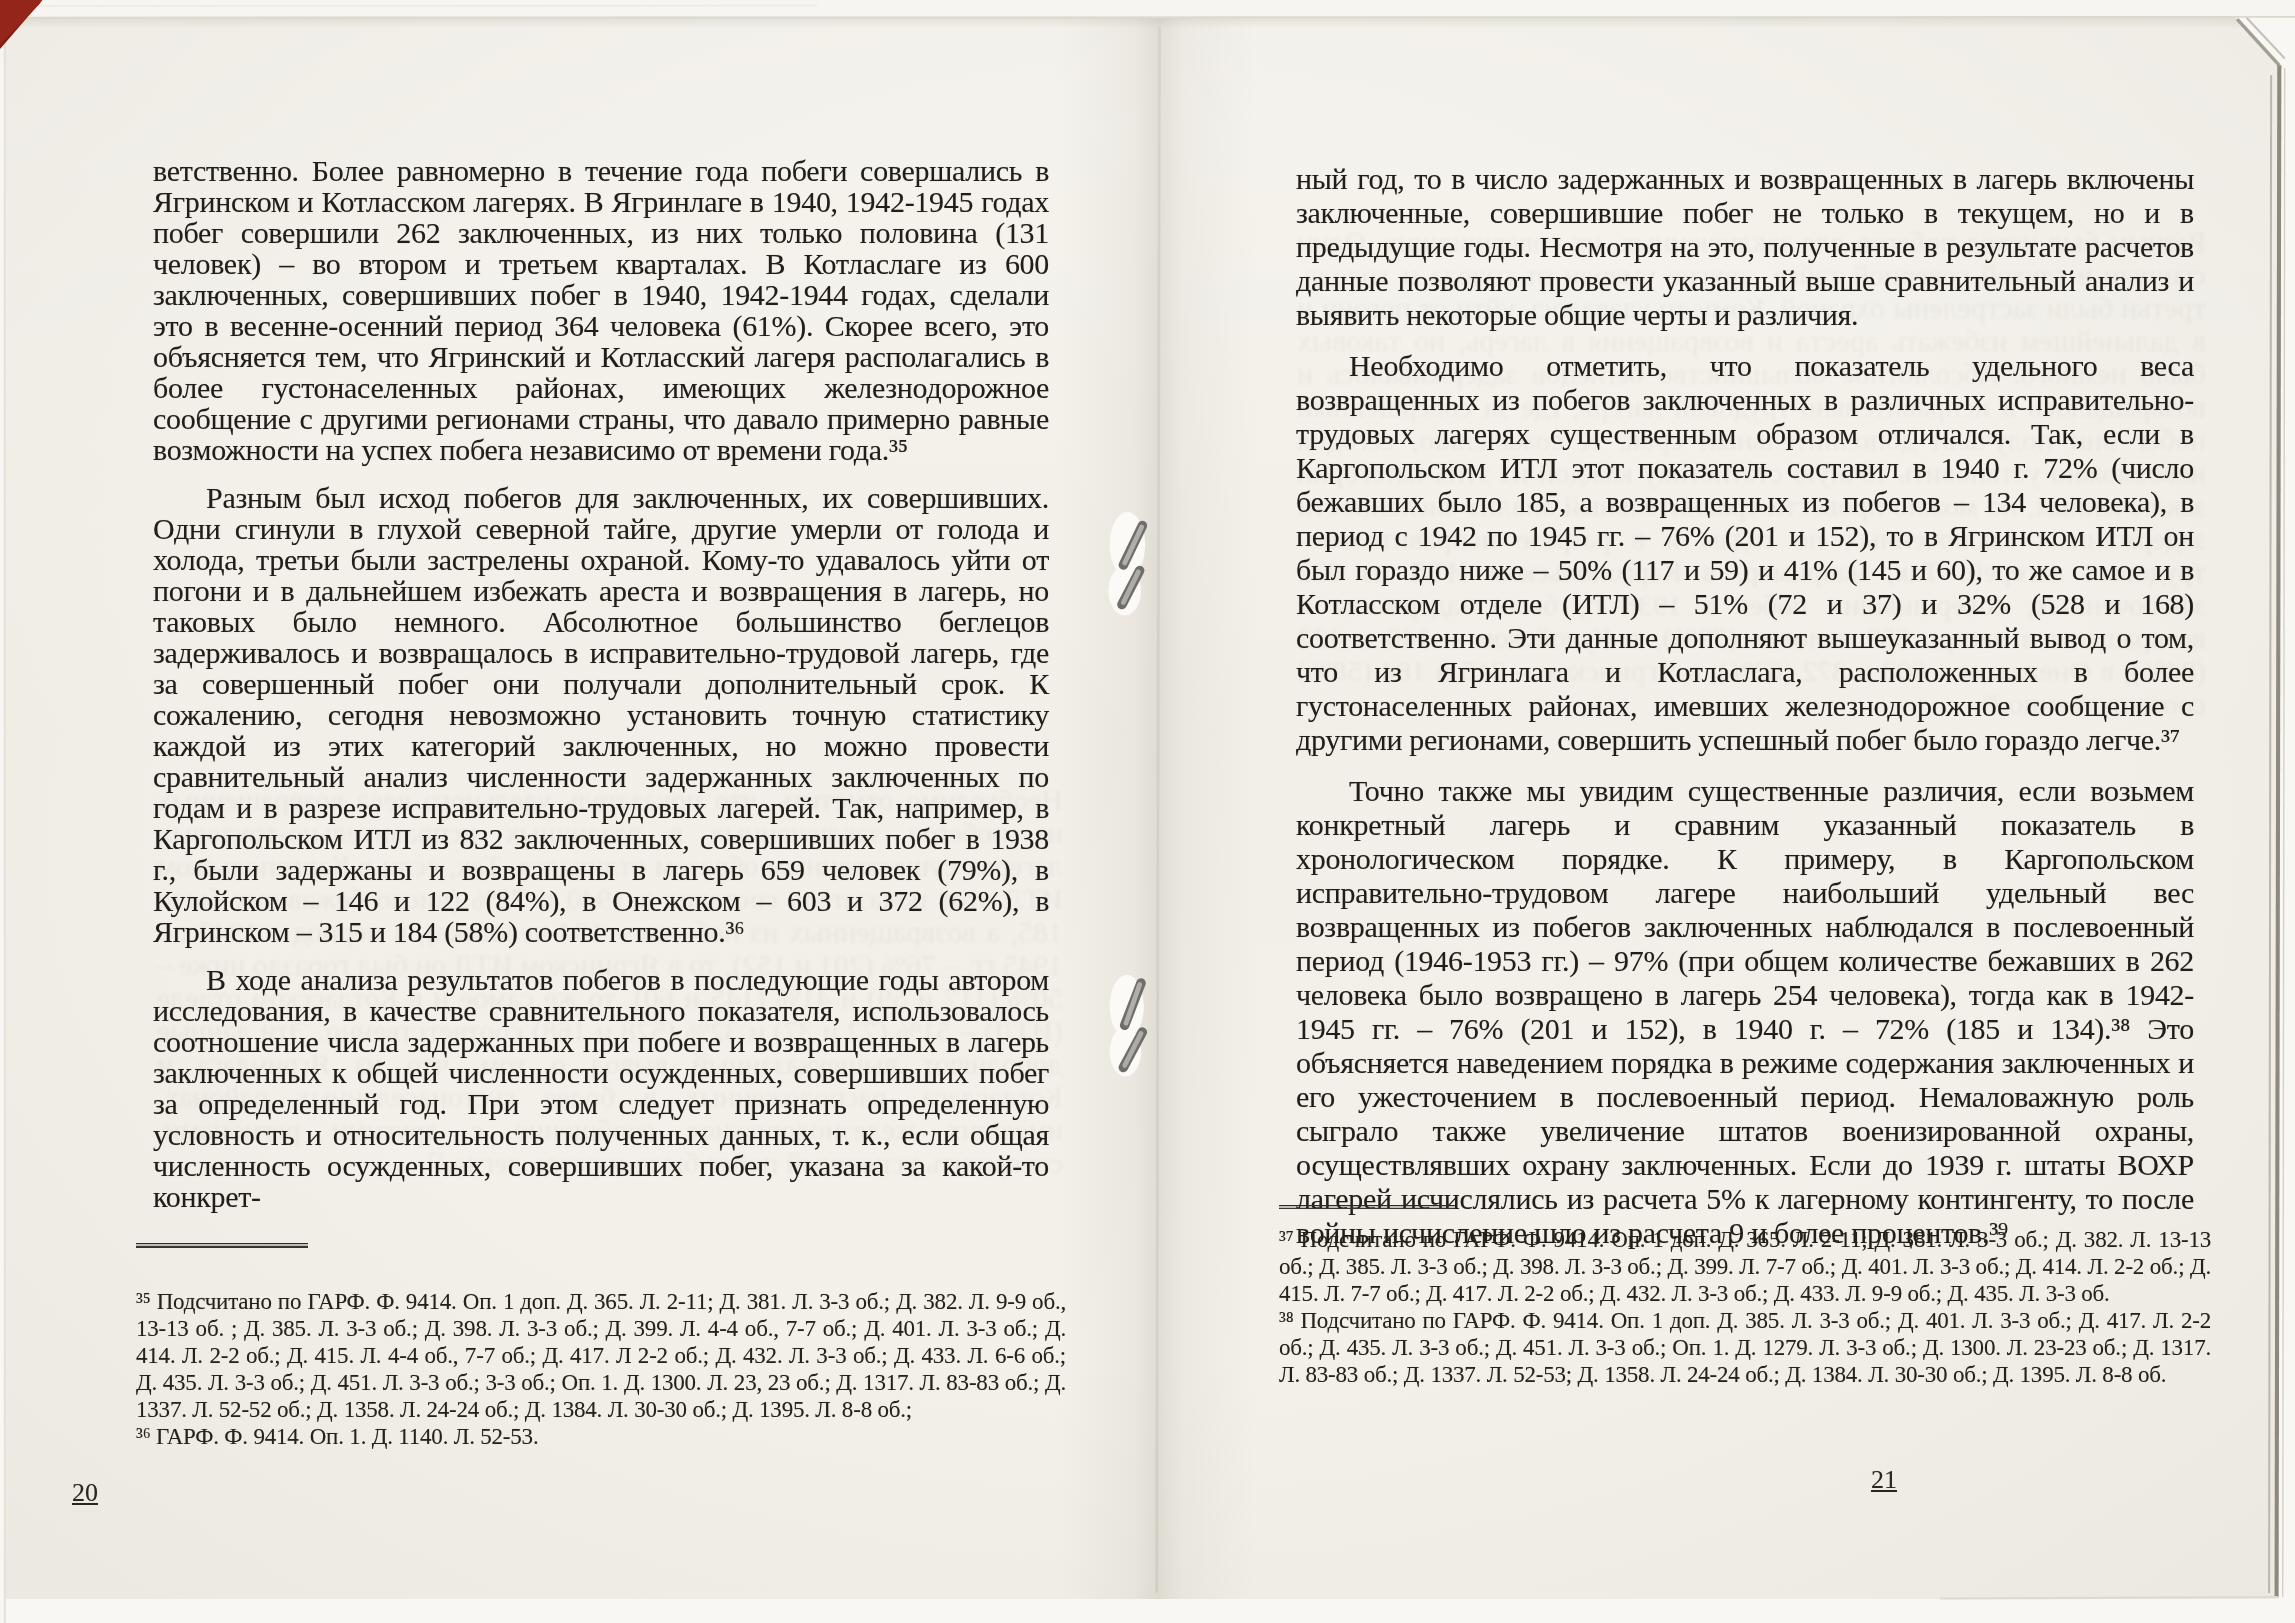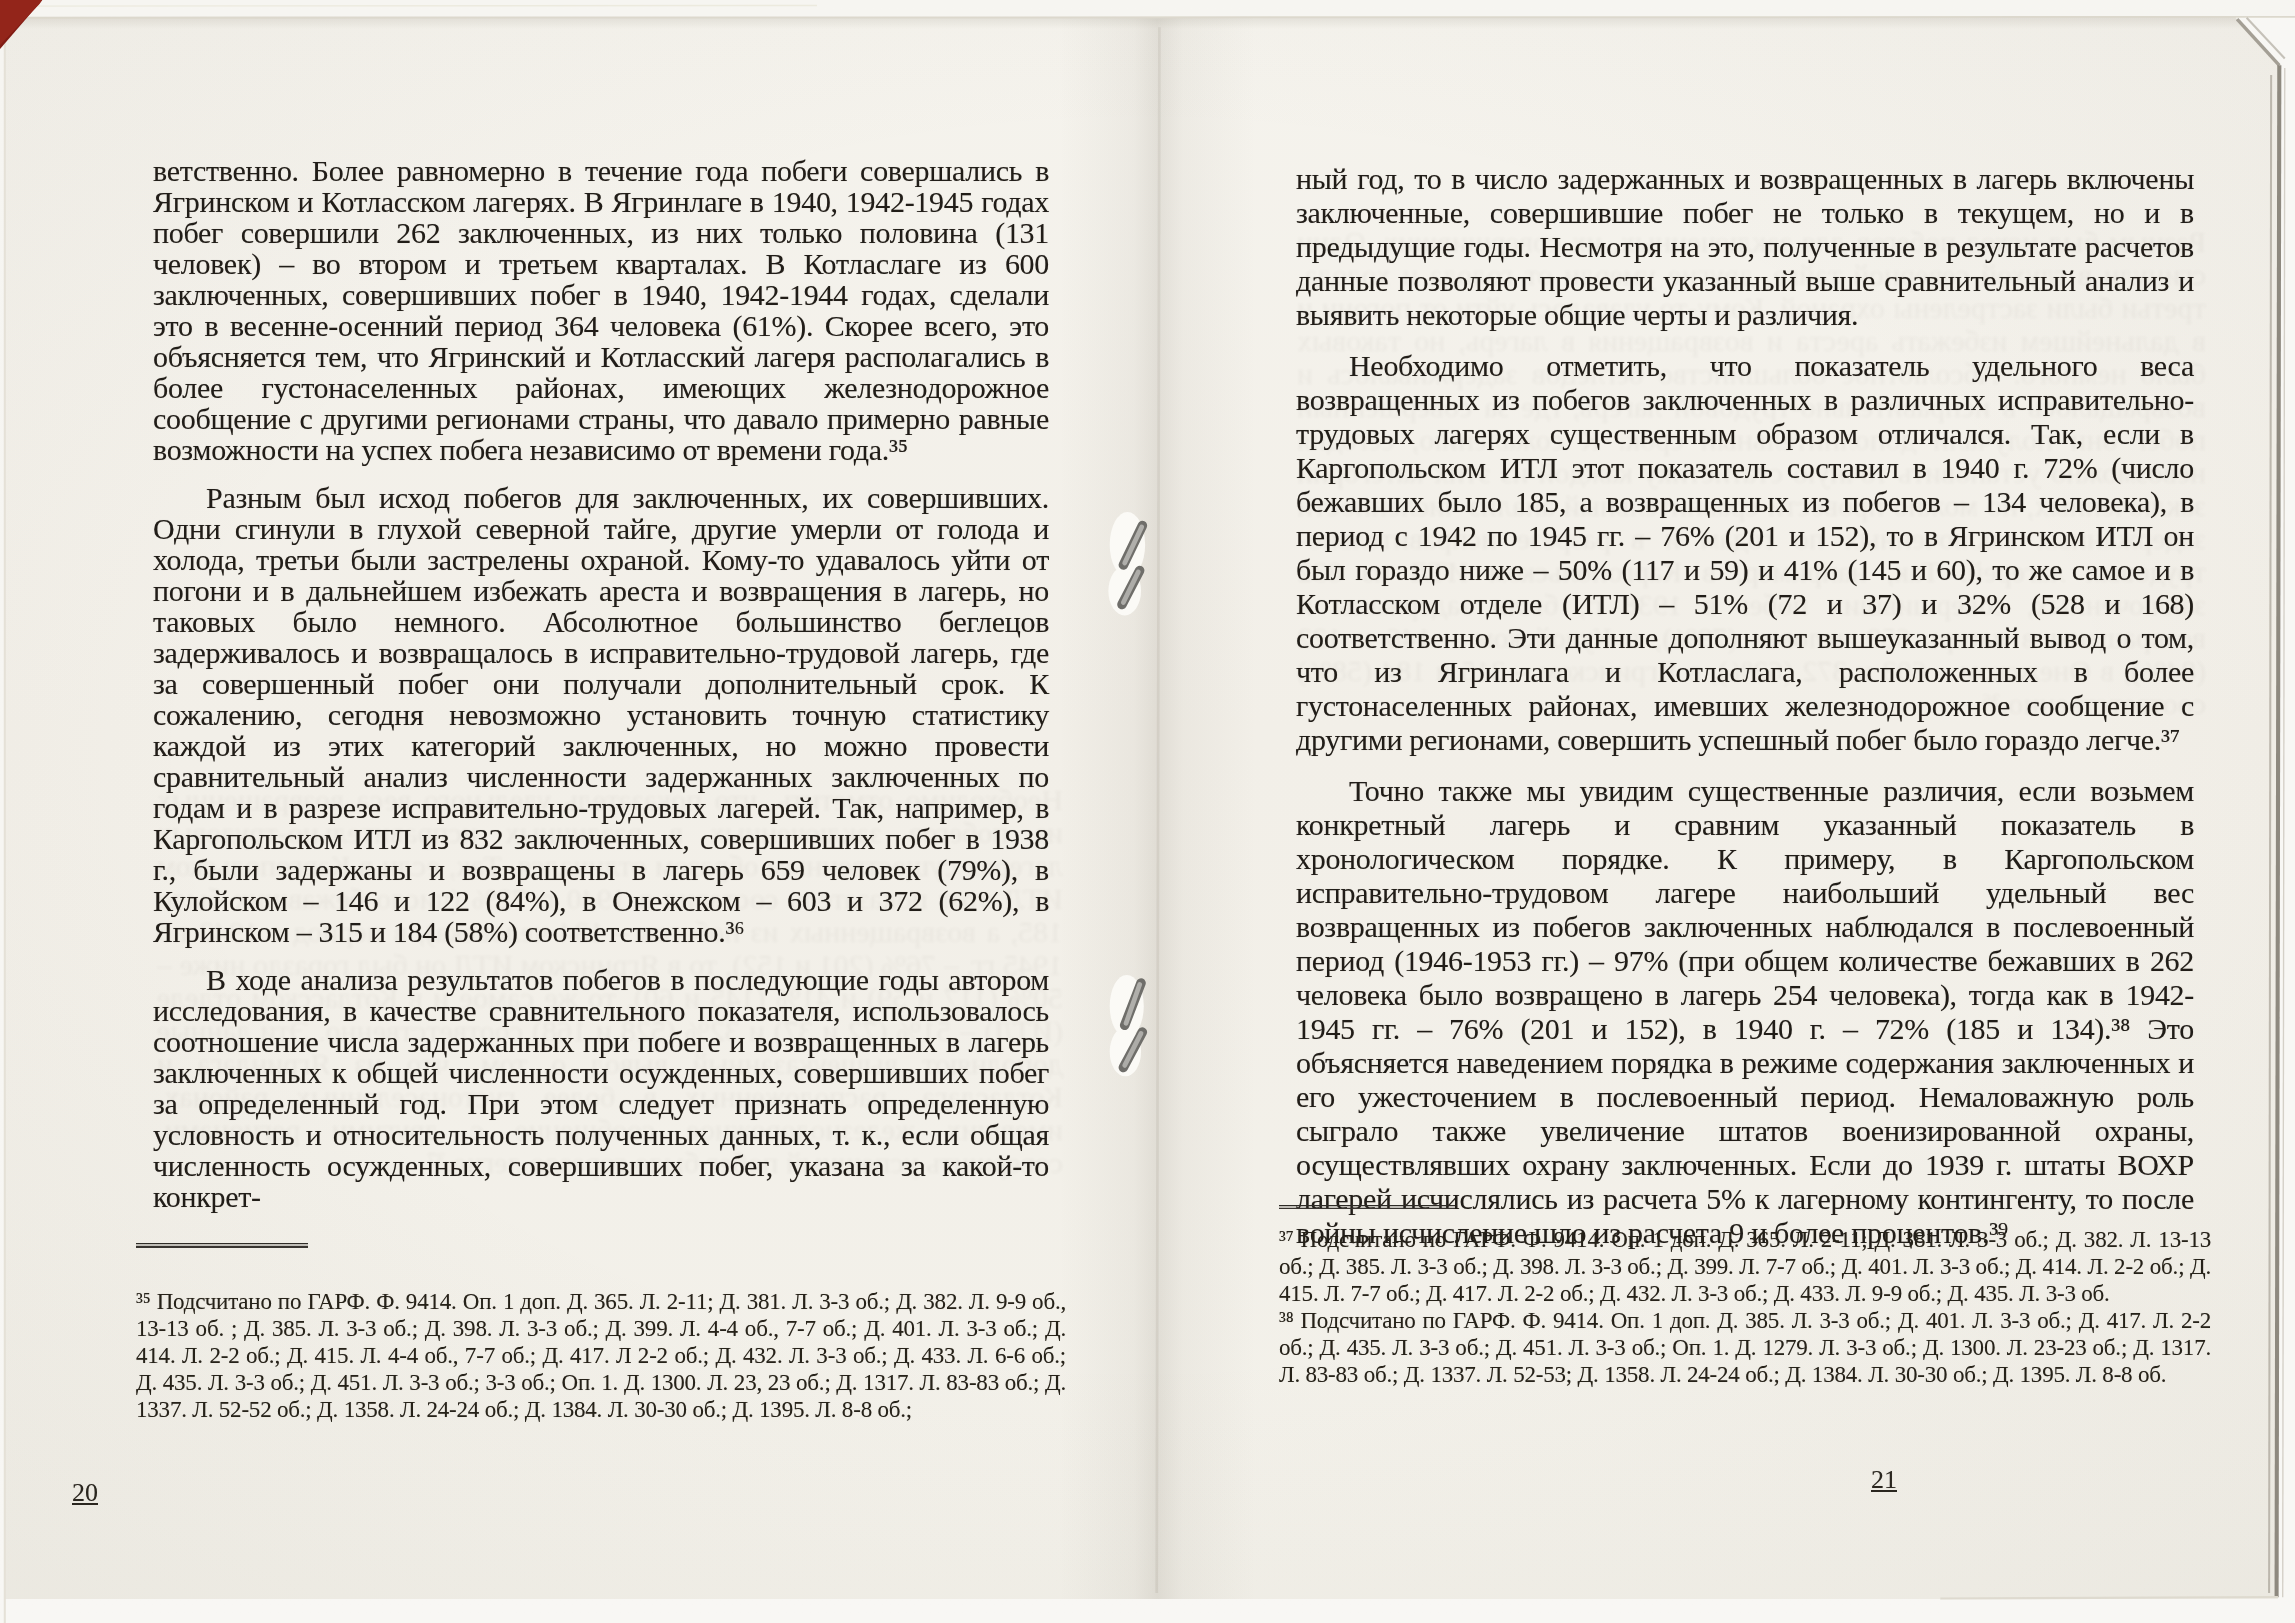--- a/index.html
+++ b/index.html
@@ -95,20 +95,21 @@
 
   <div id="left-page">
     <div id="left-text" class="page-text">
       <p>ветственно. Более равномерно в течение года побеги совершались в Ягринском и Котласском лагерях. В Ягринлаге в 1940, 1942-1945 годах побег совершили 262 заключенных, из них только половина (131 человек) – во втором и третьем кварталах. В Котласлаге из 600 заключенных, совершивших побег в 1940, 1942-1944 годах, сделали это в весенне-осенний период 364 человека (61%). Скорее всего, это объясняется тем, что Ягринский и Котласский лагеря располагались в более густонаселенных районах, имеющих железнодорожное сообщение с другими регионами страны, что давало примерно равные возможности на успех побега независимо от времени года.³⁵</p>
       <p class="indent">Разным был исход побегов для заключенных, их совершивших. Одни сгинули в глухой северной тайге, другие умерли от голода и холода, третьи были застрелены охраной. Кому-то удавалось уйти от погони и в дальнейшем избежать ареста и возвращения в лагерь, но таковых было немного. Абсолютное большинство беглецов задерживалось и возвращалось в исправительно-трудовой лагерь, где за совершенный побег они получали дополнительный срок. К сожалению, сегодня невозможно установить точную статистику каждой из этих категорий заключенных, но можно провести сравнительный анализ численности задержанных заключенных по годам и в разрезе исправительно-трудовых лагерей. Так, например, в Каргопольском ИТЛ из 832 заключенных, совершивших побег в 1938 г., были задержаны и возвращены в лагерь 659 человек (79%), в Кулойском – 146 и 122 (84%), в Онежском – 603 и 372 (62%), в Ягринском – 315 и 184 (58%) соответственно.³⁶</p>
       <p class="indent">В ходе анализа результатов побегов в последующие годы автором исследования, в качестве сравнительного показателя, использовалось соотношение числа задержанных при побеге и возвращенных в лагерь заключенных к общей численности осужденных, совершивших побег за определенный год. При этом следует признать определенную условность и относительность полученных данных, т. к., если общая численность осужденных, совершивших побег, указана за какой-то конкрет-</p>
     </div>
     <div id="left-rule" class="footnote-rule"></div>
     <div id="left-footnotes" class="footnotes">
       <p>³⁵  Подсчитано по ГАРФ. Ф. 9414. Оп. 1 доп. Д. 365. Л. 2-11; Д. 381. Л. 3-3 об.; Д. 382. Л. 9-9 об., 13-13 об. ; Д. 385. Л. 3-3 об.; Д. 398. Л. 3-3 об.; Д. 399. Л. 4-4 об., 7-7 об.; Д. 401. Л. 3-3 об.; Д. 414. Л. 2-2 об.; Д. 415. Л. 4-4 об., 7-7 об.; Д. 417. Л 2-2 об.; Д. 432. Л. 3-3 об.; Д. 433. Л. 6-6 об.; Д. 435. Л. 3-3 об.; Д. 451. Л. 3-3 об.; 3-3 об.; Оп. 1. Д. 1300. Л. 23, 23 об.; Д. 1317. Л. 83-83 об.; Д. 1337. Л. 52-52 об.; Д. 1358. Л. 24-24 об.; Д. 1384. Л. 30-30 об.; Д. 1395. Л. 8-8 об.;</p>
+      <p>³⁶ ГАРФ. Ф. 9414. Оп. 1. Д. 1140. Л. 52-53.</p>
     </div>
     <div id="left-page-number" class="page-number">20</div>
   </div>
 
   <div id="right-page">
     <div id="right-text" class="page-text">
       <p>ный год, то в число задержанных и возвращенных в лагерь включены заключенные, совершившие побег не только в текущем, но и в предыдущие годы. Несмотря на это, полученные в результате расчетов данные позволяют провести указанный выше сравнительный анализ и выявить некоторые общие черты и различия.</p>
       <p class="indent">Необходимо отметить, что показатель удельного веса возвращенных из побегов заключенных в различных исправительно-трудовых лагерях существенным образом отличался. Так, если в Каргопольском ИТЛ этот показатель составил в 1940 г. 72% (число бежавших было 185, а возвращенных из побегов – 134 человека), в период с 1942 по 1945 гг. – 76% (201 и 152), то в Ягринском ИТЛ он был гораздо ниже – 50% (117 и 59) и 41% (145 и 60), то же самое и в Котласском отделе (ИТЛ) – 51% (72 и 37) и 32% (528 и 168) соответственно. Эти данные дополняют вышеуказанный вывод о том, что из Ягринлага и Котласлага, расположенных в более густонаселенных районах, имевших железнодорожное сообщение с другими регионами, совершить успешный побег было гораздо легче.³⁷</p>
       <p class="indent">Точно также мы увидим существенные различия, если возьмем конкретный лагерь и сравним указанный показатель в хронологическом порядке. К примеру, в Каргопольском исправительно-трудовом лагере наибольший удельный вес возвращенных из побегов заключенных наблюдался в послевоенный период (1946-1953 гг.) – 97% (при общем количестве бежавших в 262 человека было возвращено в лагерь 254 человека), тогда как в 1942-1945 гг. – 76% (201 и 152), в 1940 г. – 72% (185 и 134).³⁸ Это объясняется наведением порядка в режиме содержания заключенных и его ужесточением в послевоенный период. Немаловажную роль сыграло также увеличение штатов военизированной охраны, осуществлявших охрану заключенных. Если до 1939 г. штаты ВОХР лагерей исчислялись из расчета 5% к лагерному контингенту, то после войны исчисление шло из расчета 9 и более процентов.³⁹</p>
     </div>

